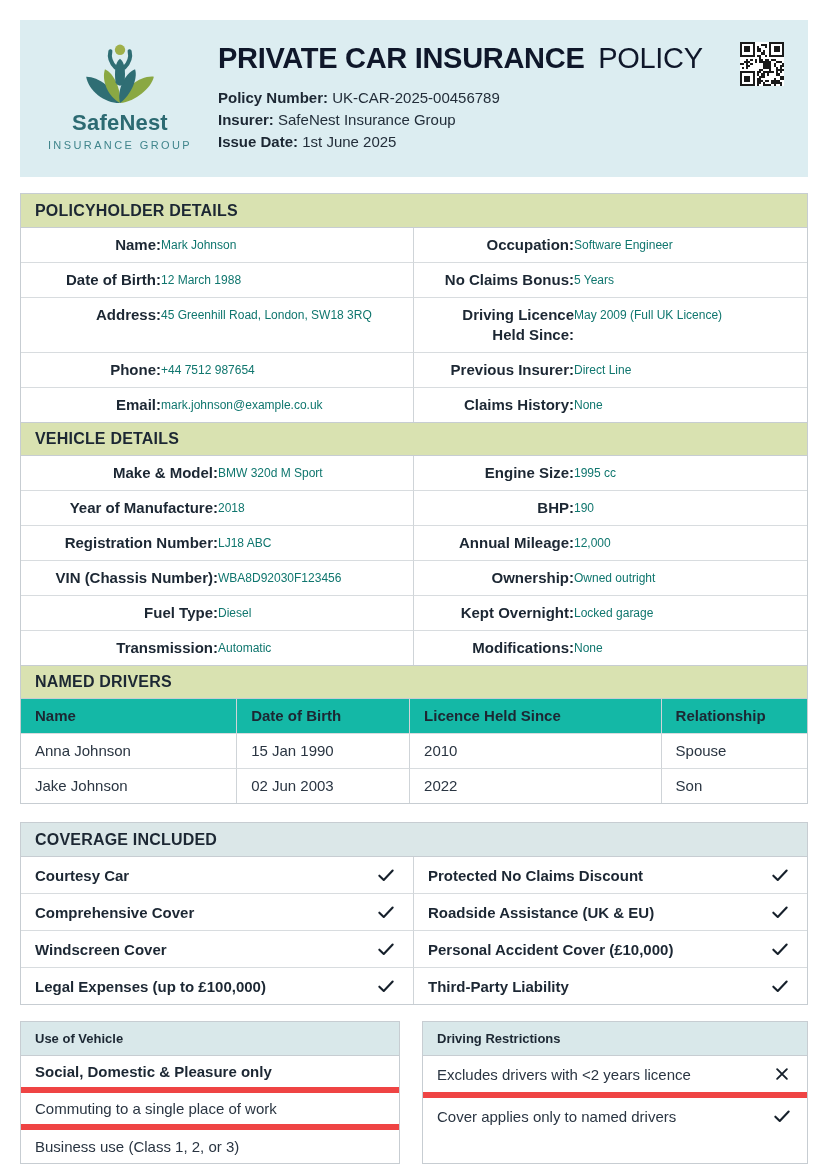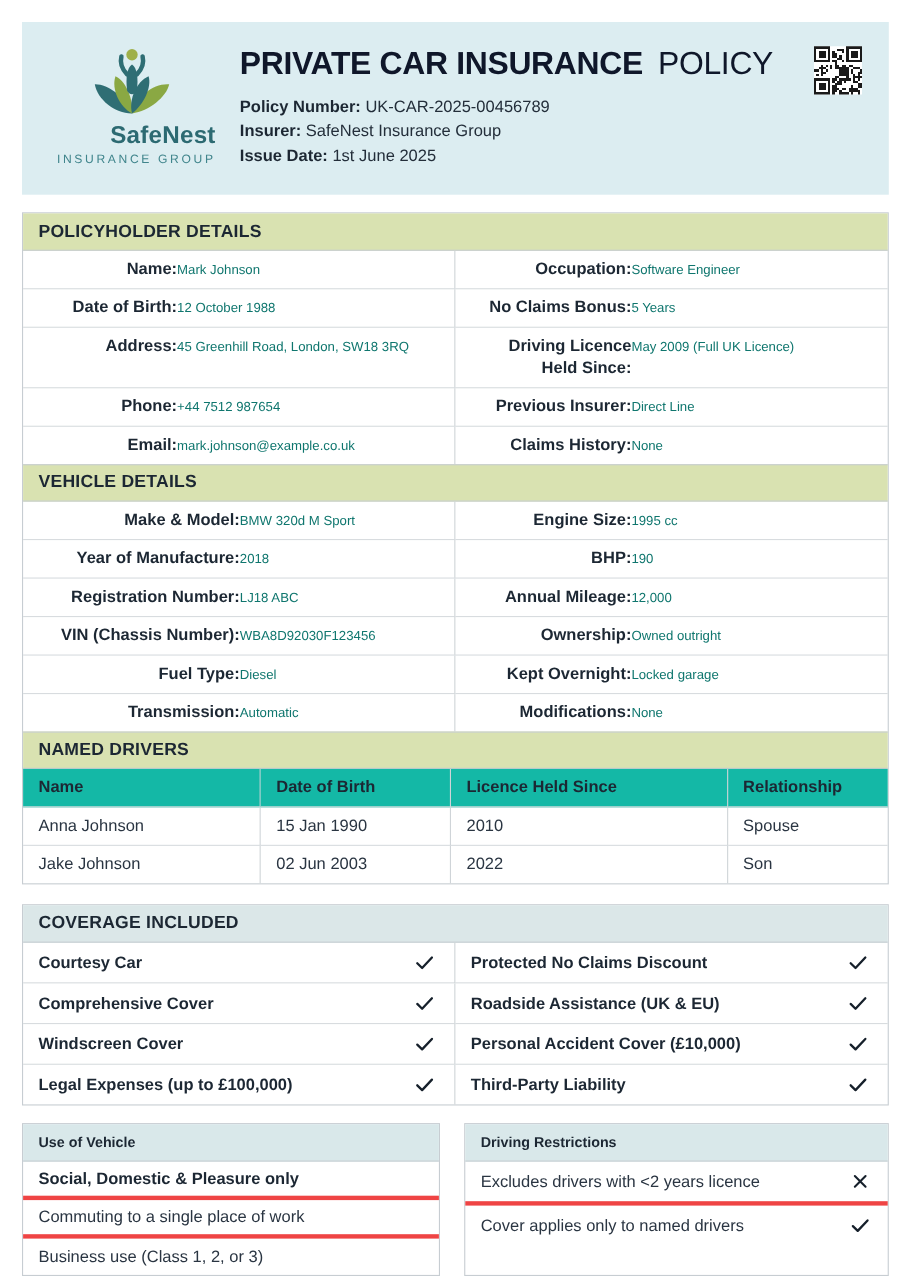--- a/index.html
+++ b/index.html
@@ -9,21 +9,21 @@
     font-family:"Liberation Sans","DejaVu Sans",sans-serif;
     color:#2a3542;
   }
   .page { width:828px; padding:20px 20px 0 20px; }
 
   
   .header-band {
     background:#dcedf1; display:flex; align-items:flex-start;
     padding:16px 22px 18px 24px; height:157px;
   }
-  .logo-block { width:152px; text-align:right; flex:none; }
+  .logo-block { width:152px; text-align:center; flex:none; }
   .logo-emblem { display:block; margin:0 auto; }
   .logo-name { font-size:22px; font-weight:800; color:#2c6a72; margin-top:2px; letter-spacing:.2px; }
   .logo-sub { font-size:11px; font-weight:500; color:#40858c; letter-spacing:2.4px; margin-top:3px; white-space:nowrap; }
   .title-block { flex:1; padding-left:22px; padding-top:6px; }
   .doc-title { font-size:29px; color:#0f172a; letter-spacing:-.3px; white-space:nowrap; }
   .doc-title .strong { font-weight:800; }
   .doc-title .light { font-weight:500; margin-left:6px; }
   .meta-lines { margin-top:12px; }
   .meta-line { font-size:15px; line-height:22px; color:#232e3a; }
   .meta-line b { font-weight:700; color:#1c2733; }
@@ -79,21 +79,21 @@
   .mini-box { border:1px solid #c7cdd2; }
   .mini-box.left-box { width:380px; }
   .mini-box.right-box { width:386px; }
   .mini-hdr {
     background:#d9e8ea; font-weight:700; font-size:13px; color:#1c2733;
     padding:7px 14px; height:34px; display:flex; align-items:center;
     border-bottom:1px solid #c7cdd2;
   }
   .mini-item {
     padding:7px 14px; font-size:15px; min-height:33px; color:#2a3542;
-    border-bottom:4px solid #ef4444; display:flex; align-items:center; justify-content:space-between;
+    border-bottom:6px solid #ef4444; display:flex; align-items:center; justify-content:space-between;
   }
   .mini-item:last-child { border-bottom:none; }
   .mini-item.strong { font-weight:700; color:#1c2733; }
 </style>
 </head>
 <body>
 
 <div class="page">
 
   <div class="header-band">
@@ -363,21 +363,21 @@
             <span class="kv-value">Mark Johnson</span>
           </div>
         <div class="half right">
             <span class="kv-label">Occupation:</span>
             <span class="kv-value">Software Engineer</span>
           </div>
       </div>
       <div class="pair-row">
         <div class="half left">
             <span class="kv-label">Date of Birth:</span>
-            <span class="kv-value">12 October 1988</span>
+            <span class="kv-value">12 March 1988</span>
           </div>
         <div class="half right">
             <span class="kv-label">No Claims Bonus:</span>
             <span class="kv-value">5 Years</span>
           </div>
       </div>
       <div class="pair-row">
         <div class="half left">
             <span class="kv-label">Address:</span>
             <span class="kv-value">45 Greenhill Road, London, SW18 3RQ</span>

